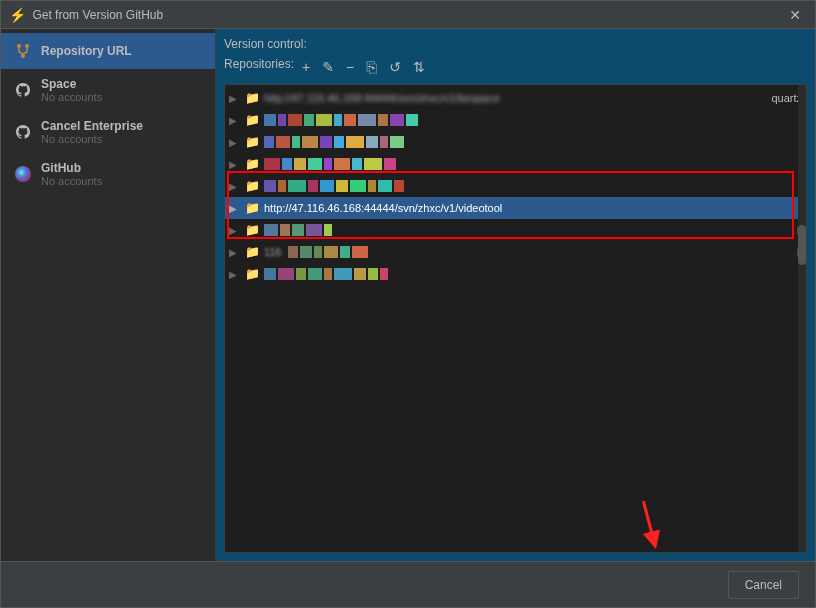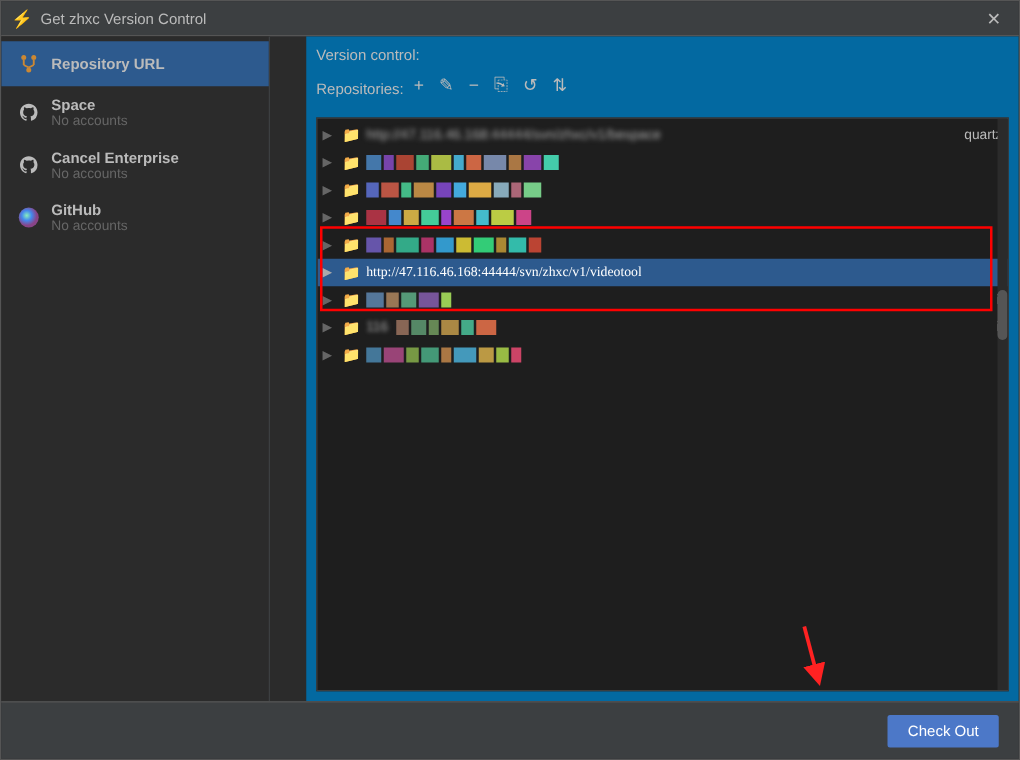--- a/index.html
+++ b/index.html
@@ -51,21 +51,20 @@
       background: none;
       border: none;
       cursor: pointer;
       font-size: 14px;
       padding: 2px 6px;
     }
     .main-content {
       display: flex;
       flex: 1;
       overflow: hidden;
-      gap: 29px;
     }
     .sidebar {
       width: 215px;
       background: #2b2b2b;
       border-right: 1px solid #3c3f41;
       padding: 4px 0;
       flex-shrink: 0;
     }
     .sidebar-item {
       display: flex;
@@ -83,21 +82,21 @@
       height: 20px;
       flex-shrink: 0;
       display: flex;
       align-items: center;
       justify-content: center;
     }
     .right-panel {
       flex: 1;
       display: flex;
       flex-direction: column;
-      background: #0369a1;
+      background: #0c4a6e;
       padding: 8px;
     }
     .toolbar-row {
       display: flex;
       align-items: center;
       gap: 8px;
       margin-bottom: 6px;
       flex-shrink: 0;
     }
     .toolbar-label {
@@ -108,23 +107,23 @@
       background: #3c3f41;
       color: #bbbbbb;
       border: 1px solid #555;
       padding: 2px 6px;
       font-size: 12px;
       cursor: pointer;
       height: 24px;
     }
     .repos-row {
       display: flex;
-      align-items: flex-end;
+      align-items: flex-start;
       gap: 4px;
-      margin-bottom: 16px;
+      margin-bottom: 6px;
       flex-shrink: 0;
     }
     .repos-label { color: #bbbbbb; font-size: 12px; }
     .icon-btn {
       background: none;
       border: none;
       color: #bbbbbb;
       cursor: pointer;
       font-size: 14px;
       padding: 2px 4px;
@@ -154,21 +153,21 @@
       font-size: 10px;
       width: 12px;
     }
     .repo-text {
       font-size: 11px;
       color: #bbbbbb;
       white-space: nowrap;
       overflow: hidden;
       text-overflow: ellipsis;
     }
-    .repo-row.selected .repo-text { color: #ffffff; font-family: Liberation Serif, serif; }
+    .repo-row.selected .repo-text { color: #ffffff; }
     
     .blurred-row {
       display: flex;
       align-items: center;
       height: 22px;
       padding: 0 4px;
       gap: 4px;
       position: relative;
     }
     .pixel-block {
@@ -240,21 +239,21 @@
     }
   </style>
 </head>
 <body>
 
 <div class="dialog">
 
   <div class="title-bar">
     <div class="title-bar-left">
       <span class="title-icon">⚡</span>
-      <span class="title-text">Get zhxc Version Control</span>
+      <span class="title-text">Get from Version GitHub</span>
     </div>
     <button class="close-btn">✕</button>
   </div>
 
   <div class="main-content">
 
     <div class="sidebar">
 
       <div class="sidebar-item active">
         <div class="sidebar-icon">
@@ -474,15 +473,15 @@
   <div class="footer">
 
     <div class="arrow-indicator" style="position: absolute; bottom: 52px; right: 148px; color: rgb(255, 34, 34); font-size: 28px; pointer-events: none; transform: rotate(15deg); z-index: 20;"><svg width="40" height="50" viewBox="0 0 40 50">
     <defs>
       <marker id="arrowhead" markerWidth="6" markerHeight="6" refX="3" refY="3" orient="auto">
         <polygon points="0 0, 6 3, 0 6" fill="#ff2222"></polygon>
       </marker>
     </defs>
     <line x1="10" y1="5" x2="30" y2="40" stroke="#ff2222" stroke-width="3" marker-end="url(#arrowhead)"></line>
   </svg></div>
-    <button class="btn-checkout">Check Out</button>
+    <button class="btn-cancel">Cancel</button>
   </div>
 </div>
 
 </body></html>

